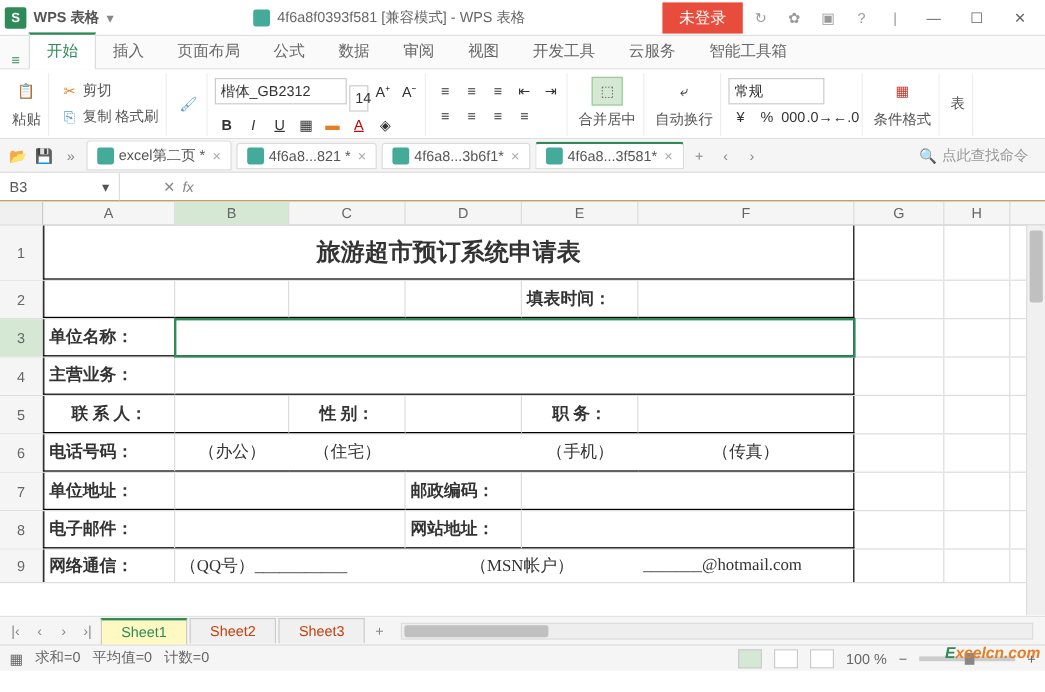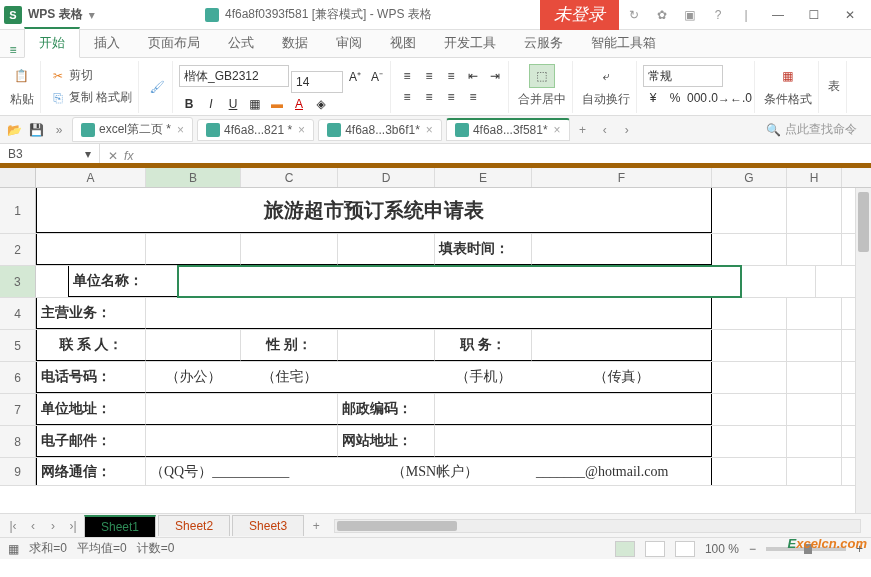--- a/index.html
+++ b/index.html
@@ -7,21 +7,21 @@
 
 
 .titlebar { height: 30px; background: #fff; border-bottom: 1px solid #e0e0e0; display: flex; align-items: center; padding: 0 4px; }
 .titlebar .left { display: flex; align-items: center; gap: 4px; }
 .logo { width: 18px; height: 18px; background: #2e8b57; color: #fff; display: flex; align-items: center; justify-content: center; font-weight: bold; font-size: 11px; border-radius: 2px; }
 .app-name { font-weight: bold; color: #555; margin-left: 2px; }
 .title-drop { color: #888; margin: 0 2px; }
 .titlebar .center { flex: 1; display: flex; align-items: center; justify-content: center; gap: 6px; color: #666; }
 .doc-icon { width: 14px; height: 14px; background: #4a9; border-radius: 2px; }
 .titlebar .right { display: flex; align-items: center; gap: 2px; }
-.login-btn { background: #e74c3c; color: #fff; padding: 4px 14px; font-size: 17px; border: none; font-style: italic; }
+.login-btn { background: #e74c3c; color: #fff; padding: 4px 14px; font-size: 13px; border: none; }
 .title-icon { width: 26px; height: 26px; display: flex; align-items: center; justify-content: center; color: #999; cursor: pointer; }
 .winbtn { width: 34px; height: 26px; display: flex; align-items: center; justify-content: center; color: #666; }
 
 
 .menutabs { height: 28px; display: flex; align-items: flex-end; border-bottom: 1px solid #ddd; padding-left: 2px; background: #fafafa; }
 .menutab { padding: 5px 14px; color: #666; cursor: pointer; font-size: 13px; }
 .menutab.active { background: #fff; border: 1px solid #ddd; border-bottom: 1px solid #fff; color: #2e8b57; margin-bottom: -1px; border-top: 2px solid #2e8b57; }
 .filemenu { width: 22px; display: flex; align-items: center; justify-content: center; color: #2e8b57; }
 
 
@@ -41,21 +41,21 @@
 
 .doctabs { height: 28px; background: #f5f5f5; border-bottom: 1px solid #ddd; display: flex; align-items: center; padding: 0 6px; gap: 4px; }
 .dticon { width: 18px; height: 18px; display: flex; align-items: center; justify-content: center; color: #888; cursor: pointer; }
 .doctab { display: flex; align-items: center; gap: 4px; padding: 3px 8px; background: #fff; border: 1px solid #ddd; border-radius: 3px 3px 0 0; font-size: 12px; color: #555; cursor: pointer; }
 .doctab.active { border-top: 2px solid #2e8b57; }
 .doctab .x { color: #aaa; margin-left: 2px; }
 .doctabs .spacer { flex: 1; }
 .search-hint { color: #999; display: flex; align-items: center; gap: 4px; padding-right: 8px; }
 
 
-.fbar { height: 24px; border-bottom: 5px solid #a16207; display: flex; align-items: flex-end; }
+.fbar { height: 24px; border-bottom: 1px solid #a16207; display: flex; align-items: center; gap: 28px; }
 .namebox { width: 100px; height: 100%; border-right: 1px solid #ddd; display: flex; align-items: center; padding: 0 8px; font-size: 12px; color: #555; justify-content: space-between; }
 .fxarea { display: flex; align-items: center; gap: 6px; padding: 0 8px; color: #888; }
 .fxsym { font-style: italic; }
 
 
 .grid-wrap { position: relative; height: 345px; overflow: hidden; background: #fff; }
 .colheads { display: flex; height: 20px; border-bottom: 1px solid #ccc; background: #f5f5f5; }
 .corner { width: 36px; border-right: 1px solid #ccc; background: #f0f0f0; }
 .colhead { border-right: 1px solid #ddd; display: flex; align-items: center; justify-content: center; color: #666; font-size: 12px; }
 .colhead.sel { background: #d4e8d4; }
@@ -70,21 +70,21 @@
 .cell.bold { font-weight: bold; }
 .cell.center { justify-content: center; }
 .cell.title { font-size: 20px; font-weight: bold; font-family: SimSun, serif; }
 .selcell { outline: 2px solid #2e8b57; outline-offset: -1px; background: #fff; position: relative; z-index: 2; }
 .vscroll { position: absolute; right: 0; top: 20px; bottom: 0; width: 16px; background: #f0f0f0; border-left: 1px solid #ddd; }
 .vscroll .thumb { position: absolute; left: 2px; right: 2px; top: 4px; height: 60px; background: #c0c0c0; border-radius: 2px; }
 
 
 .sheetbar { height: 24px; background: #f5f5f5; border-top: 1px solid #ddd; display: flex; align-items: center; padding: 0 4px; gap: 2px; }
 .sheetnav { width: 18px; height: 18px; display: flex; align-items: center; justify-content: center; color: #888; cursor: pointer; }
-.sheettab { padding: 3px 16px; background: #000000; border: 1px solid #ccc; border-bottom: none; font-size: 12px; cursor: pointer; }
+.sheettab { padding: 3px 16px; background: #fef9c3; border: 1px solid #ccc; border-bottom: none; font-size: 12px; cursor: pointer; }
 .sheettab.active { color: #2e8b57; border-top: 2px solid #2e8b57; }
 .sheettab.inactive { background: #f0f0f0; color: #c2410c; }
 .addsheet { width: 20px; height: 20px; display: flex; align-items: center; justify-content: center; color: #888; cursor: pointer; }
 .hscroll { flex: 1; height: 14px; background: #eee; margin: 0 6px; border: 1px solid #ddd; position: relative; }
 .hscroll .thumb { position: absolute; left: 2px; top: 1px; bottom: 1px; width: 120px; background: #c0c0c0; border-radius: 2px; }
 
 
 .statusbar { height: 22px; background: #f5f5f5; border-top: 1px solid #ddd; display: flex; align-items: center; padding: 0 8px; gap: 10px; font-size: 12px; color: #666; }
 .statusbar .spacer { flex: 1; }
 .viewbtn { width: 20px; height: 16px; border: 1px solid #ccc; background: #fff; cursor: pointer; }
@@ -154,21 +154,21 @@
         <span>复制</span> 
         <span>格式刷</span>
       </span>
   </div>
   <div class="rgroup big">
     <span class="ricon big" style="color:#5b9bd5;">🖌</span>
   </div>
   <div class="rgroup">
     <div class="font-row">
       <span class="font-select" style="width:110px;">楷体_GB2312</span>
-      <span class="font-select" style="width:52px;margin-top:11px;">14</span>
+      <span class="font-select" style="width:16px;margin-top:11px;">14</span>
       <span class="btnsmall">A⁺</span>
       <span class="btnsmall">A⁻</span>
     </div>
     <div class="font-row">
       <span class="btnsmall">
           <b>B</b>
         </span>
       <span class="btnsmall">
           <i>I</i>
         </span>
@@ -307,21 +307,21 @@
       <div class="cell thick-b" style="width:97px;"></div>
       <div class="cell thick-b" style="width:97px;"></div>
       <div class="cell bold thick-b" style="width:97px;">填表时间：</div>
       <div class="cell thick-b thick-r" style="width:180px;"></div>
       <div class="cell" style="width:75px;"></div>
       <div class="cell" style="width:55px;"></div>
     </div>
 
     <div class="row" style="height:32px;">
       <div class="rowhead sel">3</div>
-      <div class="cell bold thick-l thick-b" style="width:110px;margin-left:32px;">单位名称：</div>
+      <div class="cell bold thick-l thick-b" style="width:110px;">单位名称：</div>
       <div class="cell selcell thick-b thick-r" style="width:566px;"></div>
       <div class="cell" style="width:75px;"></div>
       <div class="cell" style="width:55px;"></div>
     </div>
 
     <div class="row" style="height:32px;">
       <div class="rowhead">4</div>
       <div class="cell bold thick-l thick-b" style="width:110px;">主营业务：</div>
       <div class="cell thick-b thick-r" style="width:566px;"></div>
       <div class="cell" style="width:75px;"></div>

